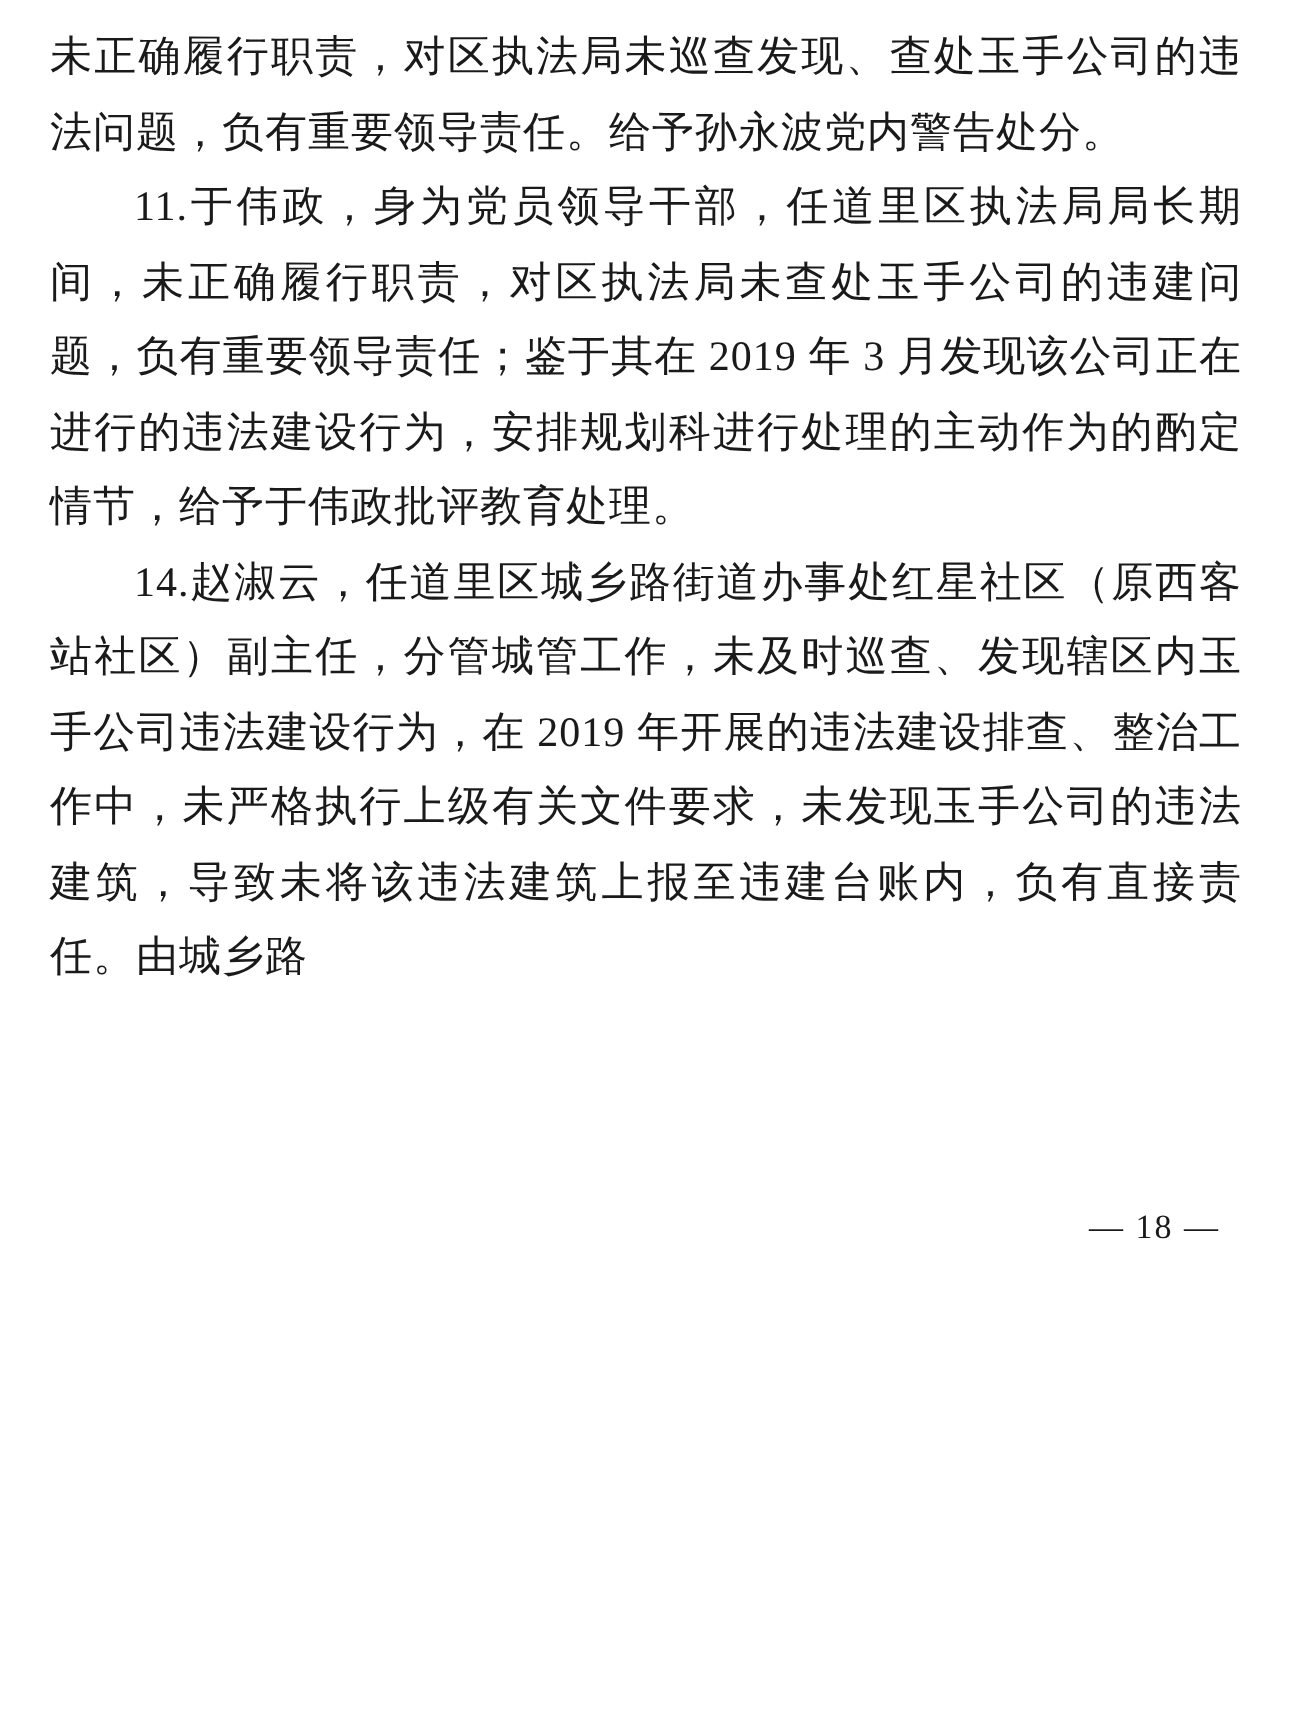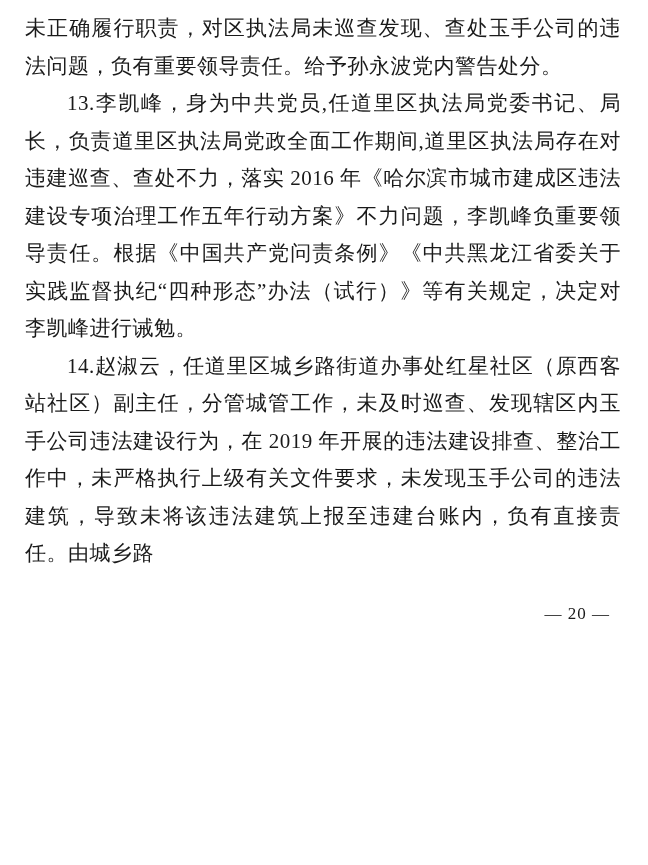--- a/index.html
+++ b/index.html
@@ -43,17 +43,17 @@
     color: #1a1a1a;
     letter-spacing: 1px;
   }
 </style>
 </head>
 <body>
 
 <div class="page">
   <div class="text-body">
     <p class="para no-indent">未正确履行职责，对区执法局未巡查发现、查处玉手公司的违法问题，负有重要领导责任。给予孙永波党内警告处分。</p>
-    <p class="para">13.李凯峰，身为中共党员,任道里区执法局党委书记、局长，负责道里区执法局党政全面工作期间,道里区执法局存在对违建巡查、查处不力，落实 2016 年《哈尔滨市城市建成区违法建设专项治理工作五年行动方案》不力问题，李凯峰负重要领导责任。根据《中国共产党问责条例》《中共黑龙江省委关于实践监督执纪“四种形态”办法（试行）》等有关规定，决定对李凯峰进行诫勉。</p>
+    <p class="para">11.于伟政，身为党员领导干部，任道里区执法局局长期间，未正确履行职责，对区执法局未查处玉手公司的违建问题，负有重要领导责任；鉴于其在 2019 年 3 月发现该公司正在进行的违法建设行为，安排规划科进行处理的主动作为的酌定情节，给予于伟政批评教育处理。</p>
     <p class="para">14.赵淑云，任道里区城乡路街道办事处红星社区（原西客站社区）副主任，分管城管工作，未及时巡查、发现辖区内玉手公司违法建设行为，在 2019 年开展的违法建设排查、整治工作中，未严格执行上级有关文件要求，未发现玉手公司的违法建筑，导致未将该违法建筑上报至违建台账内，负有直接责任。由城乡路</p>
   </div>
-  <div class="page-number">— 20 —</div>
+  <div class="page-number">— 18 —</div>
 </div>
 
 </body></html>

